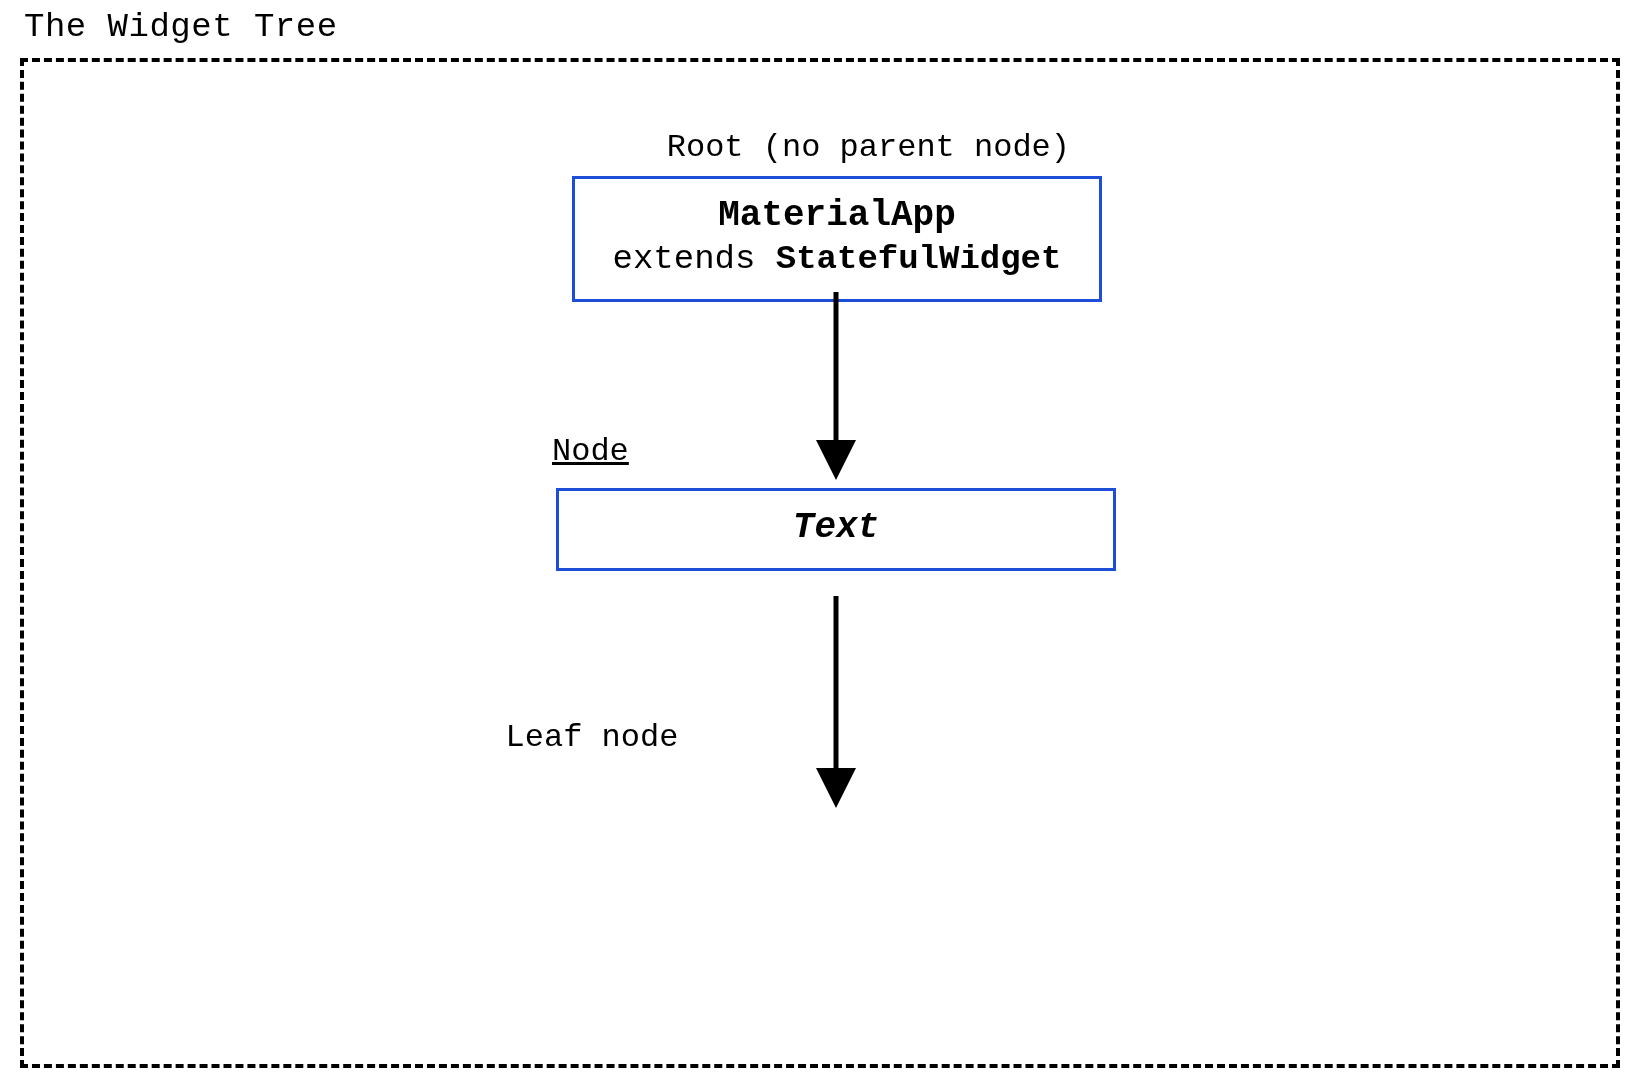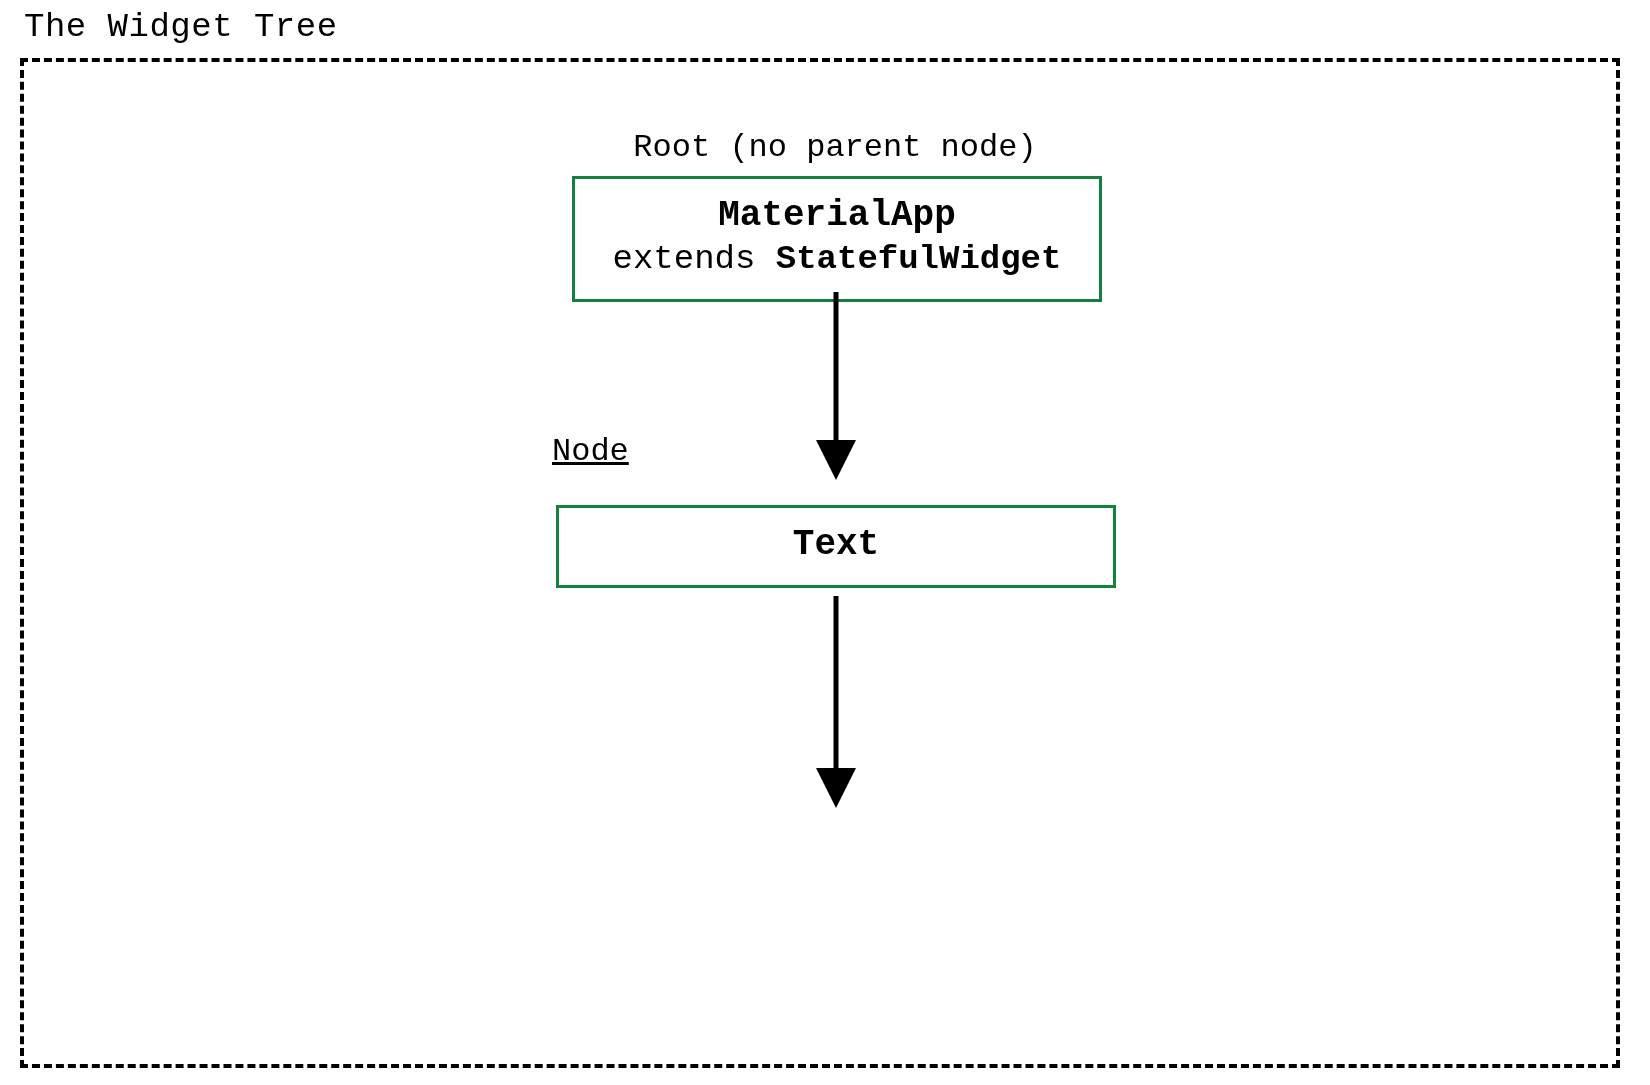--- a/index.html
+++ b/index.html
@@ -27,42 +27,42 @@
     position: absolute;
     top: 58px;
     left: 20px;
     width: 1600px;
     height: 1010px;
     border: 4px dashed #000;
     box-sizing: border-box;
   }
   .node-box {
     position: absolute;
-    border: 3px solid #15803d;
+    border: 3px solid #1d4ed8;
     background: #fff;
     text-align: center;
     padding: 14px 30px 18px 30px;
     box-sizing: border-box;
     line-height: 1.25;
   }
   .node-name {
     font-size: 36px;
     font-weight: 700;
   }
   .node-sub {
     font-size: 34px;
     font-weight: 400;
   }
   .node-sub b {
     font-weight: 700;
   }
   .annot {
     position: absolute;
     font-size: 32px;
-    text-align: center;
+    text-align: right;
     line-height: 1.25;
     white-space: nowrap;
   }
   svg.arrows {
     position: absolute;
     top: 0;
     left: 0;
     width: 1650px;
     height: 1085px;
     pointer-events: none;
@@ -81,25 +81,26 @@
 
   <div class="node-box" style="left:572px; top:176px; width:530px;">
     <div class="node-name">MaterialApp</div>
     <div class="node-sub">
       <span>extends </span><b>StatefulWidget</b>
     </div>
   </div>
 
   <div class="annot" style="left:552px; top:432px; width:120px; text-align:left;text-decoration:underline;">Node</div>
 
-  <div class="node-box" style="left:556px; top:505px; width:560px;">
+  <div class="node-box" style="left:556px; top:488px; width:560px;font-style:italic;">
     <div class="node-name">Text</div>
   </div>
 
   <div class="annot" style="left:382px; top:718px; width:420px; text-align:center;">
+    <div>Leaf node</div>
   </div>
 
 
   <svg class="arrows">
     <defs>
       <marker id="arrowhead" markerWidth="8" markerHeight="8" refX="5" refY="4" orient="auto" markerUnits="strokeWidth">
         <path d="M0,0 L8,4 L0,8 Z" fill="#000"></path>
       </marker>
     </defs>
 

